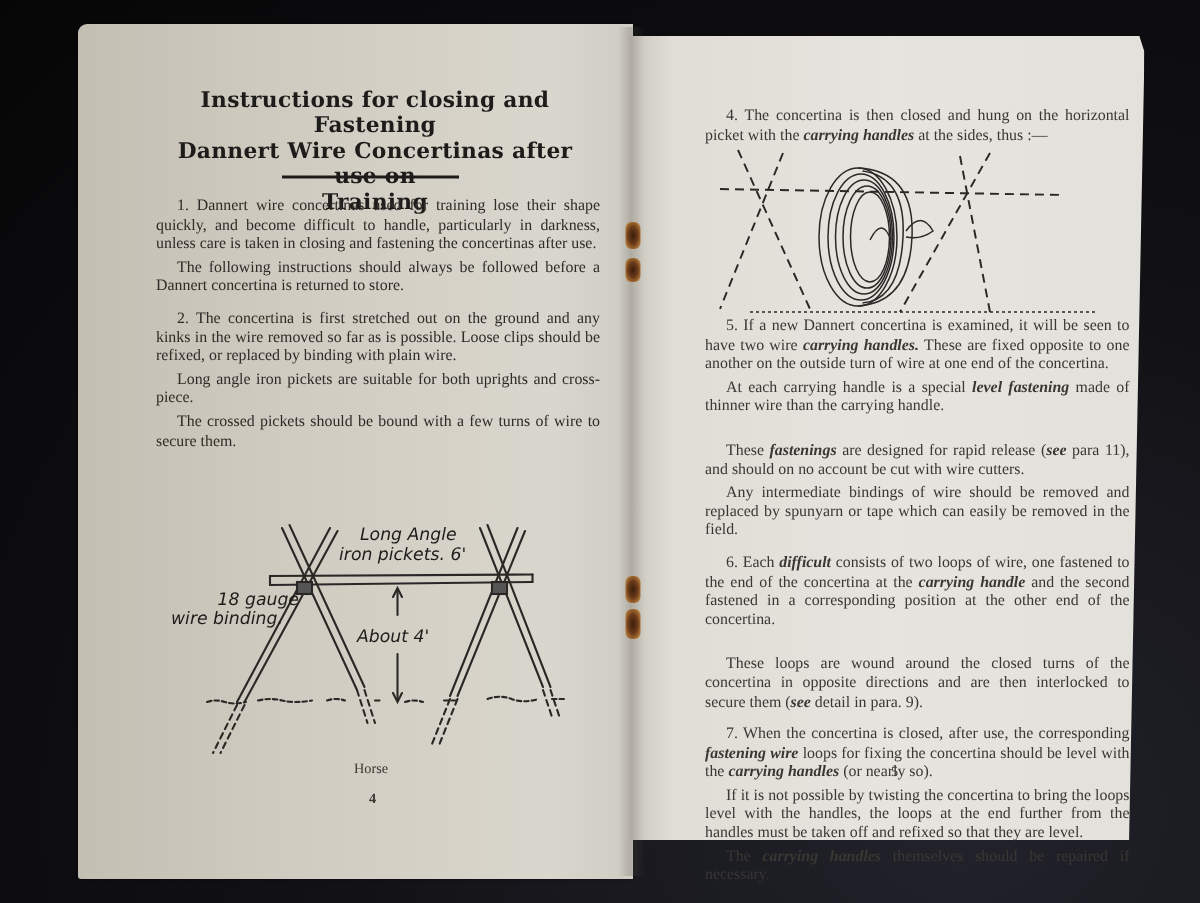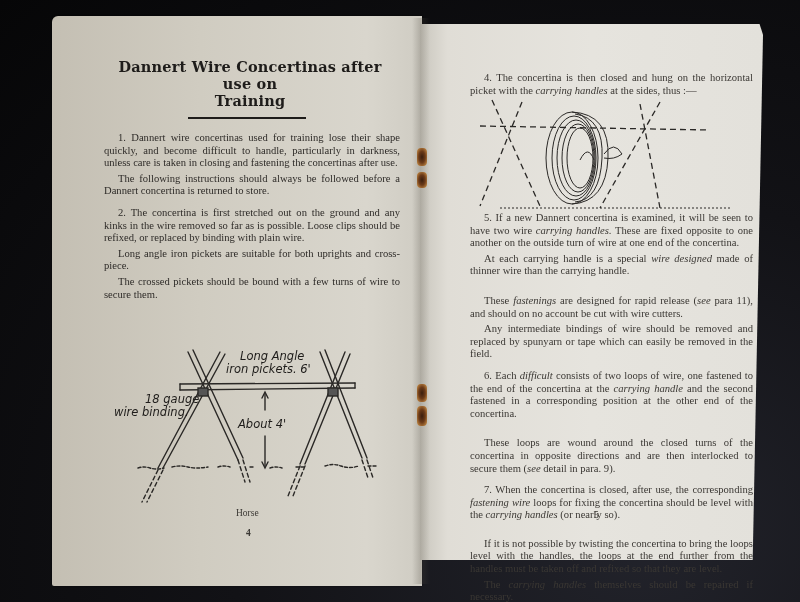--- a/index.html
+++ b/index.html
@@ -7,21 +7,21 @@
   .bg{position:absolute;inset:0;background:radial-gradient(ellipse at 80% 90%, #22232b 0%, #121216 45%, #060607 100%);}
   .page{position:absolute;}
   .page-left{left:52px;top:16px;width:370px;height:570px;background:linear-gradient(90deg,#c4bfb3 0%,#d0ccc1 40%,#d9d6cd 85%,#cfccc3 100%);border-radius:6px 0 0 2px;box-shadow:0 0 2px rgba(0,0,0,.6);}
   .page-right{left:420px;top:24px;width:343px;height:536px;background:linear-gradient(90deg,#c9c6bd 0%,#e0ddd6 8%,#e6e4de 50%,#e3e1db 100%);clip-path:polygon(0 0,99% 0,100% 2%,97% 100%,0 100%);box-shadow:0 0 2px rgba(0,0,0,.6);}
   .gutter{position:absolute;left:412px;top:18px;width:18px;height:566px;background:linear-gradient(90deg,rgba(0,0,0,0) 0%,rgba(90,85,75,.25) 45%,rgba(0,0,0,0) 100%);}
   .staple{position:absolute;left:417px;width:10px;background:radial-gradient(ellipse,#3a1e0e 0%,#6b3a18 45%,#b27a3c 80%,rgba(178,122,60,0) 100%);border-radius:4px;}
   .title{position:absolute;left:108px;top:58px;width:284px;text-align:center;font-family:"DejaVu Serif",serif;font-weight:bold;font-size:14.5px;line-height:17px;color:#1e1c1a;letter-spacing:.2px;}
   .title-rule{position:absolute;left:188px;top:117px;width:118px;height:2px;background:#1e1c1a;}
   .txt{position:absolute;font-size:10.6px;line-height:12.6px;text-align:justify;color:#2e2b28;}
   .txt p{margin:0;text-indent:14px;}
-  .txt i{font-style:italic;}
+  .txt i{font-style:italic;font-weight:bold;}
   .lp{left:104px;width:296px;}
   .rp{left:470px;width:283px;color:#3a3733;}
   .caption{position:absolute;font-size:9.5px;color:#3a3733;}
   svg{position:absolute;overflow:visible;}
   .hand{font-family:"DejaVu Sans",sans-serif;font-style:italic;font-size:11.5px;fill:#1e1c1a;}
 </style>
 </head>
 <body>
 
 <div class="bg"></div>
@@ -30,20 +30,21 @@
 
 <div class="page page-right"></div>
 <div class="gutter"></div>
 
 <div class="staple" style="top:148px;height:18px;"></div>
 <div class="staple" style="top:172px;height:16px;"></div>
 <div class="staple" style="top:384px;height:18px;"></div>
 <div class="staple" style="top:406px;height:20px;"></div>
 
 <div class="title">
+  <div>Instructions for closing and Fastening</div>
   <div>Dannert Wire Concertinas after use on</div>
   <div>Training</div>
 </div>
 <div class="title-rule"></div>
 
 <div class="txt lp" style="top:132px;">
   <p>1. Dannert wire concertinas used for training lose their shape quickly, and become difficult to handle, particularly in darkness, unless care is taken in closing and fastening the concertinas after use.</p>
   <p style="margin-top:3px;">The following instructions should always be followed before a Dannert concertina is returned to store.</p>
   <p style="margin-top:9px;">2. The concertina is first stretched out on the ground and any kinks in the wire removed so far as is possible. Loose clips should be refixed, or replaced by binding with plain wire.</p>
   <p style="margin-top:3px;">Long angle iron pickets are suitable for both uprights and cross-piece.</p>
@@ -120,23 +121,23 @@
     <path d="M100 64 q8 -16 14 0"></path>
     <path d="M124 58 q10 -14 18 0 q-8 6 -18 4"></path>
   </g>
   <g stroke="#2a2826" stroke-width="1" fill="none" stroke-dasharray="2 2">
     <line x1="20" y1="112" x2="250" y2="112"></line>
   </g>
 </svg>
 
 <div class="txt rp" style="top:212px;">
   <p><span>5. If a new Dannert concertina is examined, it will be seen to have two wire </span><i>carrying handles.</i><span> These are fixed opposite to one another on the outside turn of wire at one end of the concertina.</span></p>
-  <p style="margin-top:3px;"><span>At each carrying handle is a special </span><i>wire designed</i><span> made of thinner wire than the carrying handle.</span></p>
+  <p style="margin-top:3px;"><span>At each carrying handle is a special </span><i>level fastening</i><span> made of thinner wire than the carrying handle.</span></p>
   <p style="margin-top:17px;"><span>These </span><i>fastenings</i><span> are designed for rapid release (</span><i>see</i><span> para 11), and should on no account be cut with wire cutters.</span></p>
   <p style="margin-top:3px;">Any intermediate bindings of wire should be removed and replaced by spunyarn or tape which can easily be removed in the field.</p>
   <p style="margin-top:9px;"><span>6. Each </span><i>difficult</i><span> consists of two loops of wire, one fastened to the end of the concertina at the </span><i>carrying handle</i><span> and the second fastened in a corresponding position at the other end of the concertina.</span></p>
   <p style="margin-top:17px;"><span>These loops are wound around the closed turns of the concertina in opposite directions and are then interlocked to secure them (</span><i>see</i><span> detail in para. 9).</span></p>
   <p style="margin-top:9px;"><span>7. When the concertina is closed, after use, the corresponding </span><i>fastening wire</i><span> loops for fixing the concertina should be level with the </span><i>carrying handles</i><span> (or nearly so).</span></p>
-  <p style="margin-top:16px;">If it is not possible by twisting the concertina to bring the loops level with the handles, the loops at the end further from the handles must be taken off and refixed so that they are level.</p>
+  <p style="margin-top:3px;">If it is not possible by twisting the concertina to bring the loops level with the handles, the loops at the end further from the handles must be taken off and refixed so that they are level.</p>
   <p style="margin-top:3px;"><span>The </span><i>carrying handles</i><span> themselves should be repaired if necessary.</span></p>
 </div>
 
 <div class="caption" style="left:594px;top:510px;">5</div>
 
 </body></html>

